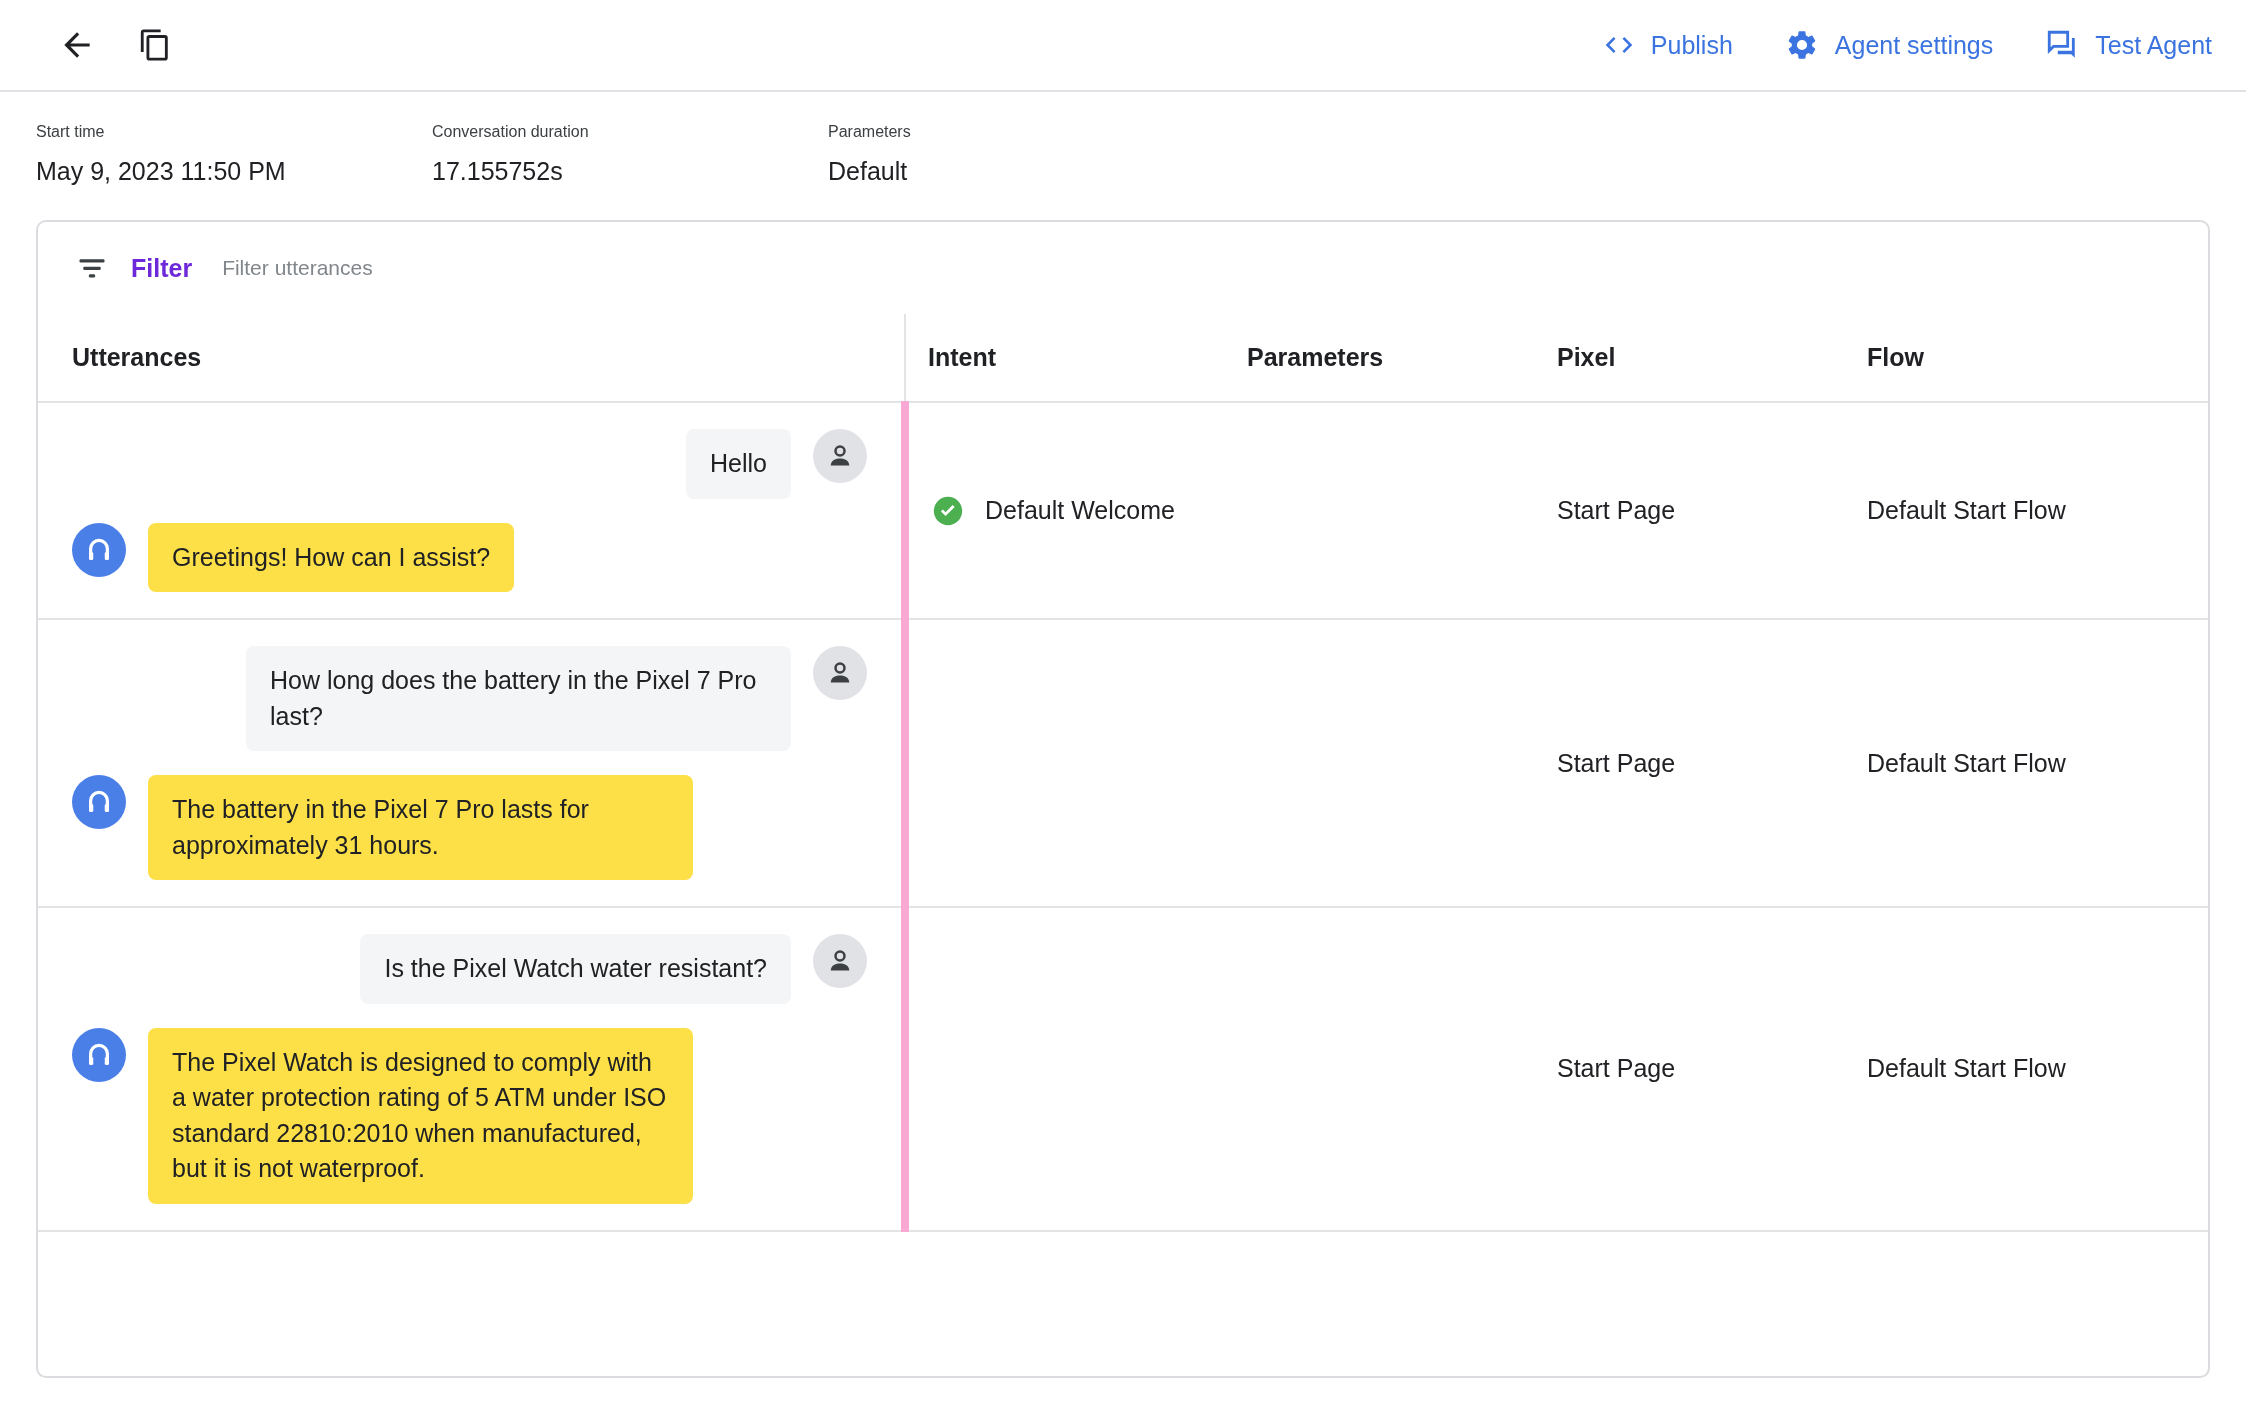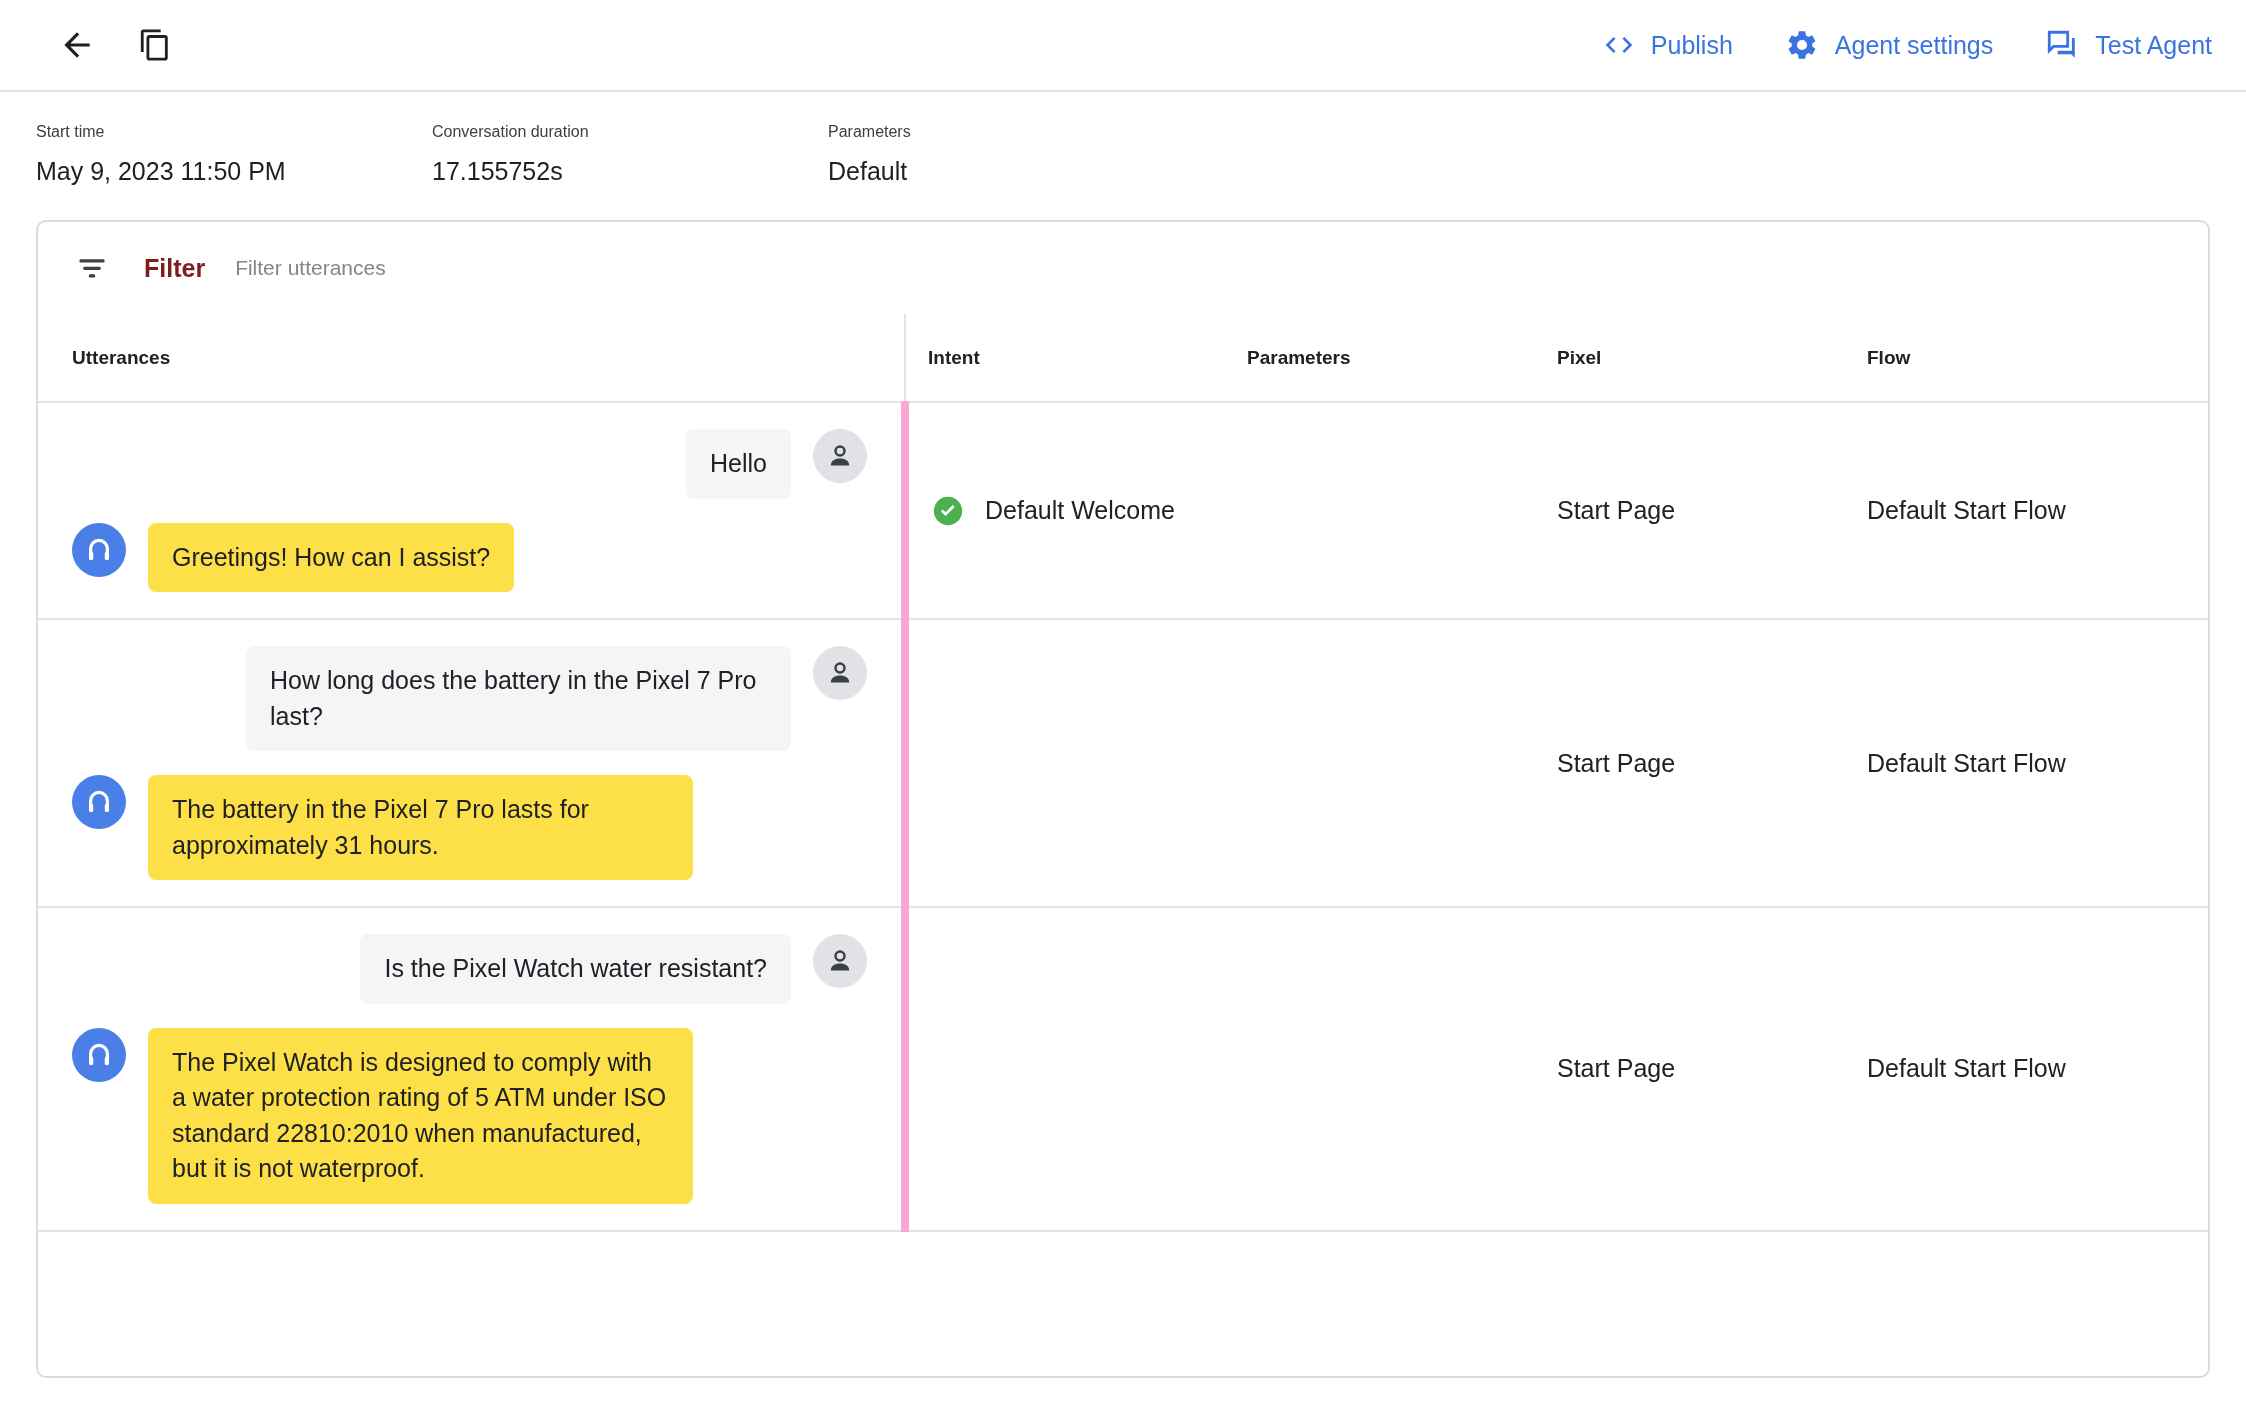--- a/index.html
+++ b/index.html
@@ -95,22 +95,22 @@
     height: 92px;
     display: flex;
     align-items: center;
     padding: 0 34px;
     gap: 0;
   }
   .filter-icon { width: 40px; height: 40px; display:flex; align-items:center; justify-content:center; flex:0 0 auto; }
   .filter-label {
     font-size: 25px;
     font-weight: bold;
-    color: #7f1d1d;
-    margin-left: 32px;
+    color: #6d28d9;
+    margin-left: 19px;
   }
   .filter-input {
     margin-left: 30px;
     border: none;
     outline: none;
     font-family: "Liberation Sans", sans-serif;
     font-size: 21px;
     color: #202124;
     background: transparent;
     width: 600px;
@@ -121,21 +121,21 @@
   
   .tbl { width: 100%; border-collapse: collapse; table-layout: fixed; }
   .tbl col.c-utt  { width: 867px; }
   .tbl col.c-int  { width: 320px; }
   .tbl col.c-par  { width: 310px; }
   .tbl col.c-pag  { width: 310px; }
   .tbl col.c-flw  { width: 363px; }
 
   .tbl thead th {
     text-align: left;
-    font-size: 19px;
+    font-size: 25px;
     font-weight: bold;
     color: #202124;
     height: 88px;
     vertical-align: middle;
     border-bottom: 2px solid #e3e4e6;
     padding: 0;
   }
   .tbl th.utt-h { padding-left: 34px; border-right: 2px solid #e3e4e6; }
   .tbl th.int-h { padding-left: 22px; }
   .tbl th.par-h { padding-left: 22px; }

